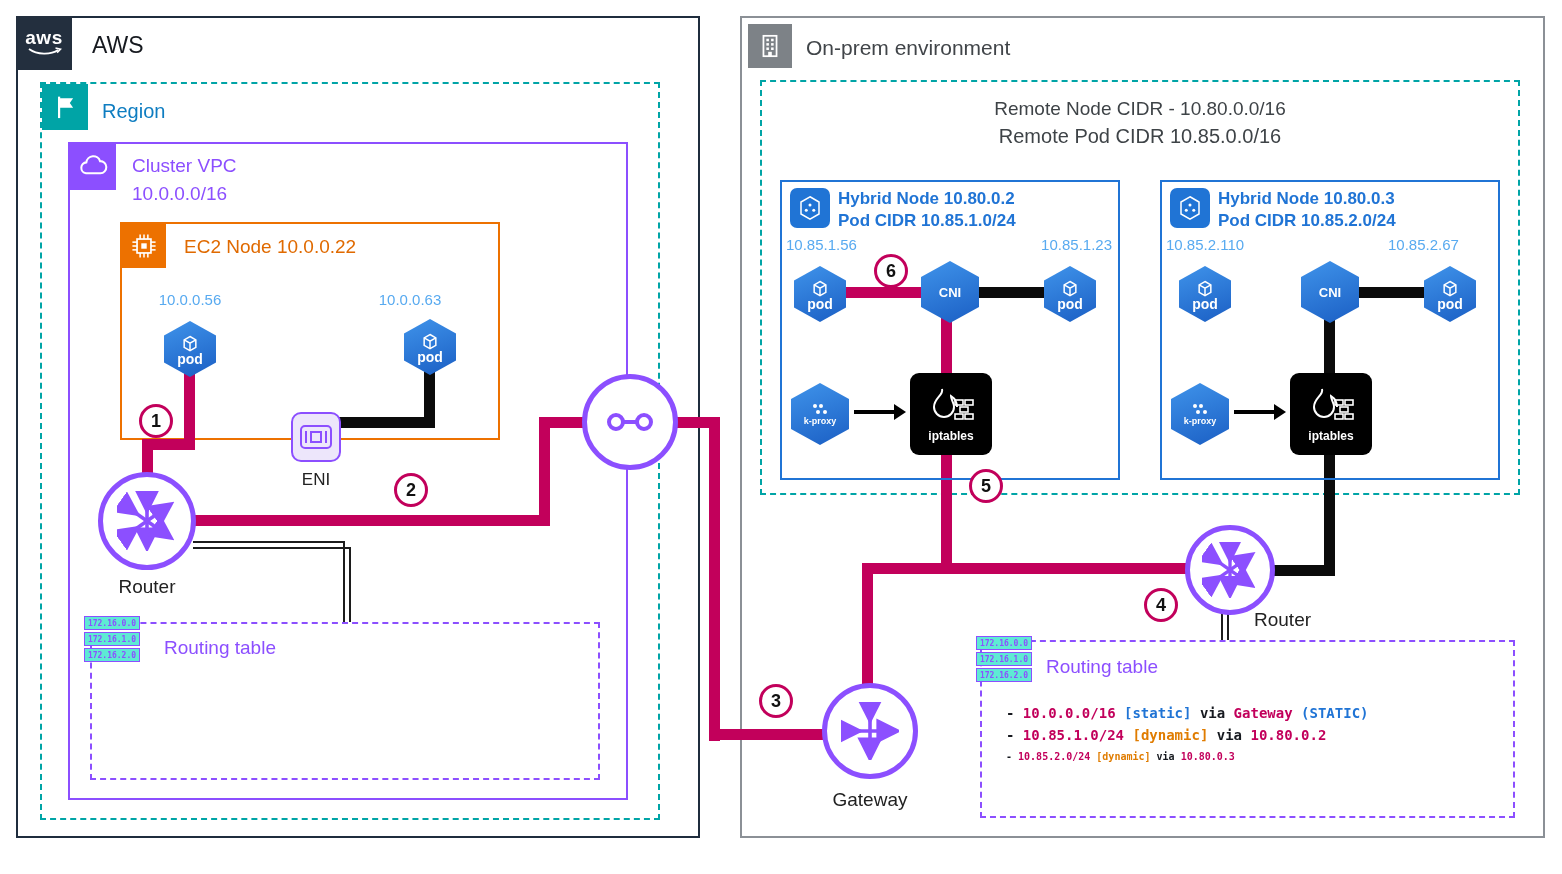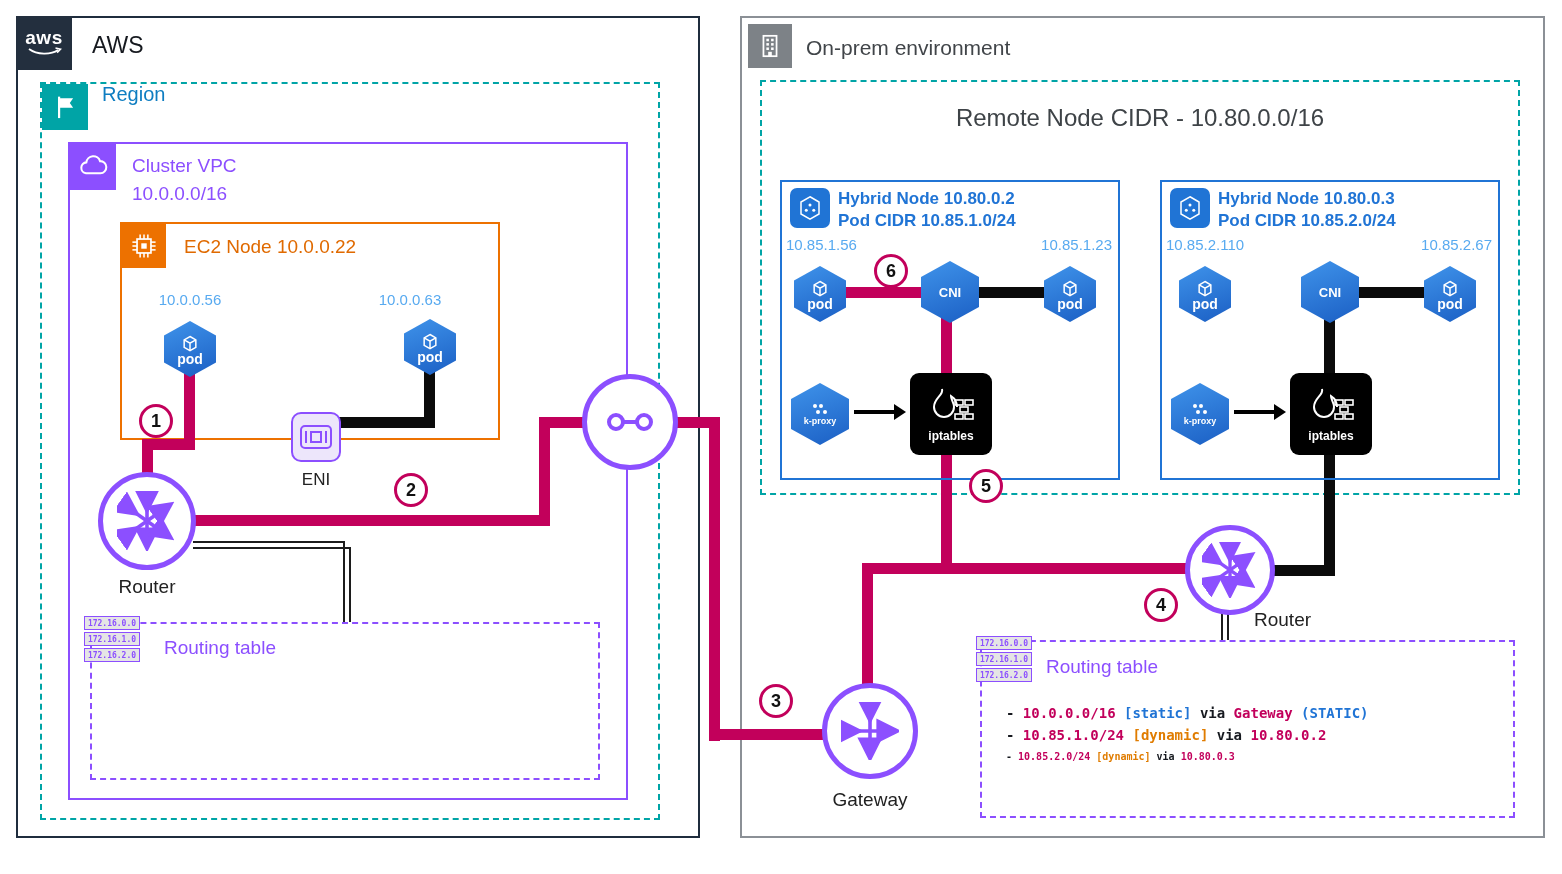--- a/index.html
+++ b/index.html
@@ -23,21 +23,21 @@
   .thin{background:#1c1c1c;z-index:1}
   .circle-icon{position:absolute;border-radius:50%;background:#fff;border:5px solid #8c4fff;z-index:3;display:flex;align-items:center;justify-content:center}
   .badge{position:absolute;width:34px;height:34px;border-radius:50%;background:#fff;border:3px solid #c2005b;display:flex;align-items:center;justify-content:center;font-weight:bold;font-size:18px;color:#111;z-index:6}
   .hex{position:absolute;clip-path:polygon(50% 0%,100% 26%,100% 74%,50% 100%,0% 74%,0% 26%);background:linear-gradient(160deg,#3f93ea,#1b5fc4);display:flex;flex-direction:column;align-items:center;justify-content:center;color:#fff;z-index:3}
   .hex .pod-text{font-size:14px;font-weight:bold;line-height:10px}
   .hex .cni-text{font-size:13px;font-weight:bold}
   .hex .kp-text{font-size:9px;font-weight:bold;line-height:10px}
   .iptables{position:absolute;width:82px;height:82px;background:#000;border-radius:9px;z-index:3;display:flex;flex-direction:column;align-items:center;justify-content:center;color:#fff}
   .iptables .ipt-text{font-size:12px;font-weight:bold;margin-top:1px}
   .rt-stack{position:absolute;z-index:5}
-  .rt-row{width:56px;height:14px;border:1.5px solid #8c4fff;background:#e5e5e5;color:#8c4fff;font-size:8px;font-weight:bold;display:flex;align-items:center;justify-content:center;margin-bottom:2px;font-family:"DejaVu Sans Mono",monospace}
+  .rt-row{width:56px;height:14px;border:1.5px solid #8c4fff;background:#5eead4;color:#8c4fff;font-size:8px;font-weight:bold;display:flex;align-items:center;justify-content:center;margin-bottom:2px;font-family:"DejaVu Sans Mono",monospace}
   .mono{font-family:"DejaVu Sans Mono",monospace;font-weight:bold;font-size:15px;line-height:22px;white-space:pre}
   .tk-k{color:#16191f}
   .tk-p{color:#c2005b}
   .tk-o{color:#e07c00}
   .tk-b{color:#2074d5}
   .tk-g{color:#1d8102}
   .aws-logo{position:absolute;left:16px;top:16px;width:56px;height:54px;background:#232f3e;z-index:4;display:flex;flex-direction:column;align-items:center;justify-content:center}
   .aws-logo .aws-word{color:#fff;font-weight:bold;font-size:19px;line-height:18px;letter-spacing:.5px}
   .node-title{position:absolute;color:#2074d5;font-size:17px;font-weight:bold;white-space:nowrap}
   .ip{position:absolute;color:#58aaf0;font-size:15px;white-space:nowrap}
@@ -59,21 +59,21 @@
   </div>
   <div class="lbl" style="left:92px;top:32px;font-size:23px;color:#16191f">AWS</div>
 
   <div class="box b-teal" style="left:40px;top:82px;width:620px;height:738px"></div>
   <div class="icon-tile" style="left:42px;top:84px;width:46px;height:46px;background:#00a4a6">
     <svg width="34" height="34" viewBox="0 0 46 46">
         <line x1="15" y1="9" x2="15" y2="38" stroke="#fff" stroke-width="3"></line>
         <path d="M15 11h19l-4.5 6.5L34 24H15z" fill="#fff"></path>
       </svg>
   </div>
-  <div class="lbl" style="left:102px;top:83px;font-size:20px;color:#0e7dc1">Region</div>
+  <div class="lbl" style="left:102px;top:100px;font-size:20px;color:#0e7dc1">Region</div>
 
   <div class="box b-purple" style="left:68px;top:142px;width:560px;height:658px"></div>
   <div class="icon-tile" style="left:70px;top:144px;width:46px;height:46px;background:#8c4fff">
     <svg width="36" height="36" viewBox="0 0 46 46">
         <path d="M14 31a7 7 0 0 1 .5-13.9A9 9 0 0 1 32 15.5 7 7 0 0 1 32.5 31z" fill="none" stroke="#fff" stroke-width="2.6"></path>
       </svg>
   </div>
   <div class="lbl" style="left:132px;top:155px;font-size:19px;color:#8c4fff">Cluster VPC</div>
   <div class="lbl" style="left:132px;top:183px;font-size:19px;color:#8c4fff">10.0.0.0/16</div>
 
@@ -203,21 +203,22 @@
           <rect x="23.5" y="18" width="3.5" height="3.5"></rect>
         <rect x="17" y="24" width="3.5" height="3.5"></rect>
           <rect x="23.5" y="24" width="3.5" height="3.5"></rect>
         <rect x="19.5" y="30" width="5" height="6"></rect>
       </g>
     </svg>
   </div>
   <div class="lbl" style="left:806px;top:36px;font-size:21px;color:#414549">On-prem environment</div>
 
   <div class="box b-teal" style="left:760px;top:80px;width:760px;height:415px"></div>
-  <div class="lbl" style="left:760px;top:104px;width:760px;text-align:center;font-size:24px;color:#3e4347">Remote Node CIDR - 10.80.0.0/16</div>
+  <div class="lbl" style="left:760px;top:98px;width:760px;text-align:center;font-size:19px;color:#3e4347">Remote Node CIDR - 10.80.0.0/16</div>
+  <div class="lbl" style="left:760px;top:125px;width:760px;text-align:center;font-size:20px;color:#3e4347">Remote Pod CIDR 10.85.0.0/16</div>
 
   <div class="box b-blue" style="left:780px;top:180px;width:340px;height:300px;z-index:2"></div>
   <div class="icon-tile" style="left:790px;top:188px;width:40px;height:40px;background:#2074d5;border-radius:7px">
     <svg width="30" height="30" viewBox="0 0 40 40">
         <path d="M20 5l12 7v16l-12 7-12-7V12z" fill="none" stroke="#fff" stroke-width="2"></path>
         <circle cx="20" cy="16" r="2" fill="#fff"></circle>
         <circle cx="15" cy="23" r="2" fill="#fff"></circle>
         <circle cx="25" cy="23" r="2" fill="#fff"></circle>
       </svg>
   </div>
@@ -273,21 +274,21 @@
     <svg width="30" height="30" viewBox="0 0 40 40">
         <path d="M20 5l12 7v16l-12 7-12-7V12z" fill="none" stroke="#fff" stroke-width="2"></path>
         <circle cx="20" cy="16" r="2" fill="#fff"></circle>
         <circle cx="15" cy="23" r="2" fill="#fff"></circle>
         <circle cx="25" cy="23" r="2" fill="#fff"></circle>
       </svg>
   </div>
   <div class="node-title" style="left:1218px;top:189px">Hybrid Node 10.80.0.3</div>
   <div class="node-title" style="left:1218px;top:211px">Pod CIDR 10.85.2.0/24</div>
   <div class="ip" style="left:1166px;top:236px">10.85.2.110</div>
-  <div class="ip" style="left:1388px;top:236px;width:104px;text-align:right">10.85.2.67</div>
+  <div class="ip" style="left:1388px;top:236px;width:104px;text-align:left">10.85.2.67</div>
 
   <div class="hex" style="left:1179px;top:266px;width:52px;height:56px">
     <svg width="20" height="20" viewBox="0 0 24 24">
         <path d="M12 3l7 4v9l-7 4-7-4V7z" fill="none" stroke="#fff" stroke-width="1.8"></path>
         <path d="M5 7l7 4 7-4M12 11v9" fill="none" stroke="#fff" stroke-width="1.8"></path>
       </svg>
     <span class="pod-text">pod</span>
   </div>
   <div class="hex" style="left:1301px;top:261px;width:58px;height:62px">
     <span class="cni-text">CNI</span>

